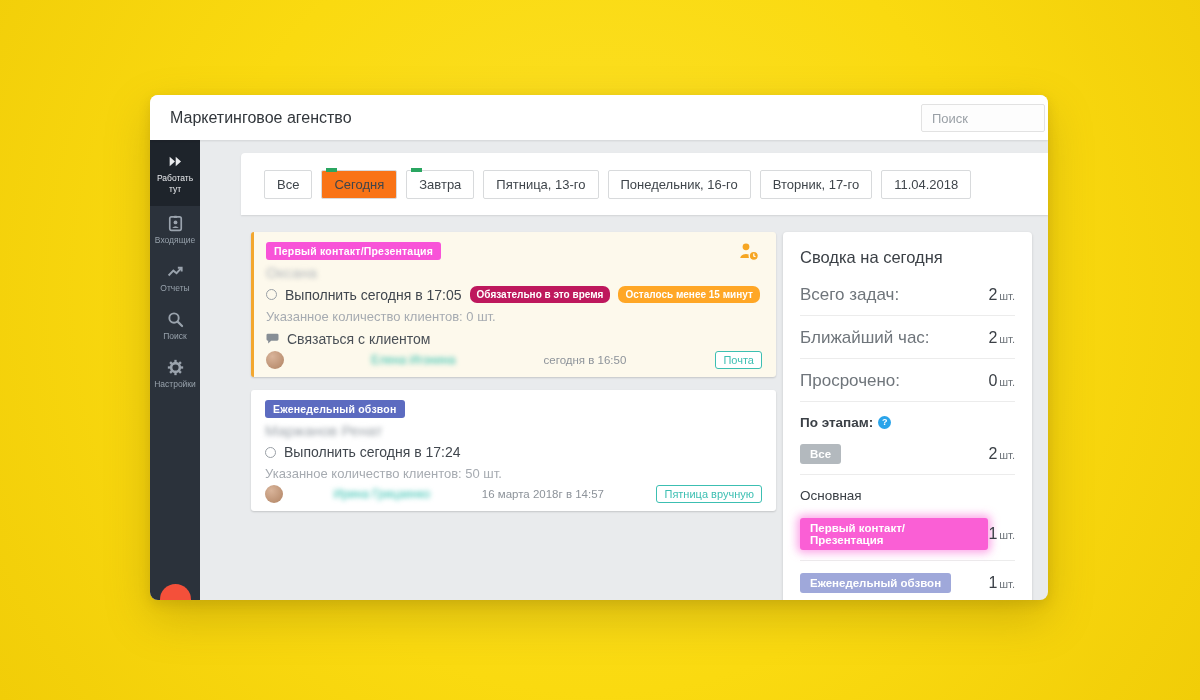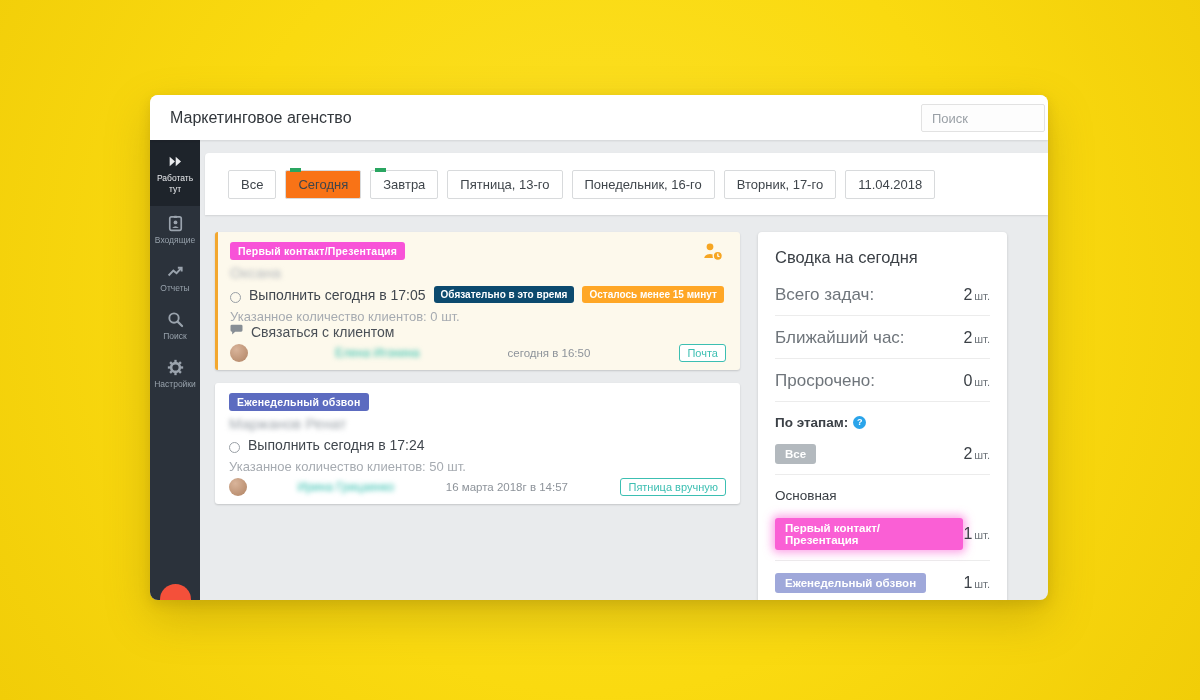--- a/index.html
+++ b/index.html
@@ -25,21 +25,21 @@
   }
   .header .title { font-size:16px; color:#32373c; }
   .search-input {
     position:absolute; right:3px; top:9px; width:124px; height:28px;
     border:1px solid #e2e2e2; border-radius:2px; background:#fdfdfd;
     padding:0 10px; font-size:13px; color:#555; outline:none;
     font-family:"Liberation Sans", sans-serif;
   }
   .search-input::placeholder { color:#9aa0a6; }
 
-  .body-row { display:flex; height:460px; }
+  .body-row { display:flex; height:460px;gap:36px; }
 
   
   .sidebar { width:50px; background:#2b323b; position:relative; flex-shrink:0; }
   .side-item {
     text-align:center; color:#97a1ab; font-size:8.5px; line-height:1.3;
     padding:9px 2px 8px; cursor:pointer;
   }
   .side-item .icn { display:block; margin:0 auto 3px; width:17px; height:17px; }
   .side-item.active { background:#1e242b; color:#e8eaed; padding-top:13px; padding-bottom:11px; }
   .red-fab {
@@ -83,57 +83,57 @@
 
   .person-clock { position:absolute; top:10px; right:16px; width:22px; height:20px; }
 
   .contact-name {
     display:inline-block; font-size:15px; margin:4px 0 3px;
     filter:blur(2.6px); cursor:pointer;
   }
   .name-light { color:#b0b5bb; }
   .name-dark  { color:#9aa1a8; }
 
-  .due-row { display:flex; align-items:flex-end; margin-top:2px; }
+  .due-row { display:flex; align-items:center; margin-top:2px; }
   .circ-icon {
     width:11px; height:11px; border:1.5px solid #9aa0a6; border-radius:50%;
     margin-right:8px; flex-shrink:0;
   }
   .due-text { font-size:14px; color:#41474e; }
   .due-badge {
     font-size:10px; font-weight:bold; color:#fff; padding:3px 7px;
     border-radius:3px; margin-left:8px; white-space:nowrap;
   }
-  .bg-red { background:#0c4a6e; }
-  .bg-orange { background:#ffa726; }
+  .bg-red { background:#be185d;border-radius:7px; }
+  .bg-orange { background:#ffa726;border-radius:7px; }
 
   .clients-line { font-size:13px; color:#a6abb1; margin-top:6px; }
 
-  .action-row { display:flex; }
+  .action-row { display:flex; align-items:center; margin-top:7px; }
   .action-row .bubble { width:13px; height:12px; margin-right:8px; }
   .action-text { font-size:14px; color:#4a5057; }
 
   .card-footer {
     display:flex; justify-content:space-between; align-items:center; margin-top:4px;
   }
   .avatar {
     width:18px; height:18px; border-radius:50%; margin-right:5px; flex-shrink:0;
     background:radial-gradient(circle at 35% 30%, #d9b49a, #b08363);
     filter:blur(.6px);
   }
   .author-name { font-size:12px; color:#2fbfae; filter:blur(2.6px); margin-right:6px; cursor:pointer; }
   .stamp { font-size:11.5px; color:#8d939a; margin-right:7px; white-space:nowrap; }
   .src-chip {
     font-size:11px; color:#3cbfb2; border:1px solid #3cbfb2; border-radius:3px;
     background:#fff; padding:2px 7px; white-space:nowrap;
   }
 
   
   .summary {
-    margin-left:18px; width:249px; background:#fff; border-radius:4px;
+    margin-left:7px; width:249px; background:#fff; border-radius:4px;
     box-shadow:0 1px 3px rgba(0,0,0,.16); padding:16px 17px 8px;
   }
   .summary h2 { font-size:16.5px; font-weight:normal; color:#3b4046; margin-bottom:6px; }
   .sum-row {
     display:flex; justify-content:space-between; align-items:center;
     padding:12px 0 10px; border-bottom:1px solid #ececec;
   }
   .sum-label { font-size:17px; color:#6f757b; }
   .sum-val { font-size:16px; color:#3b4046; }
   .sum-unit { font-size:11px; color:#6f757b; margin-left:2px; }

